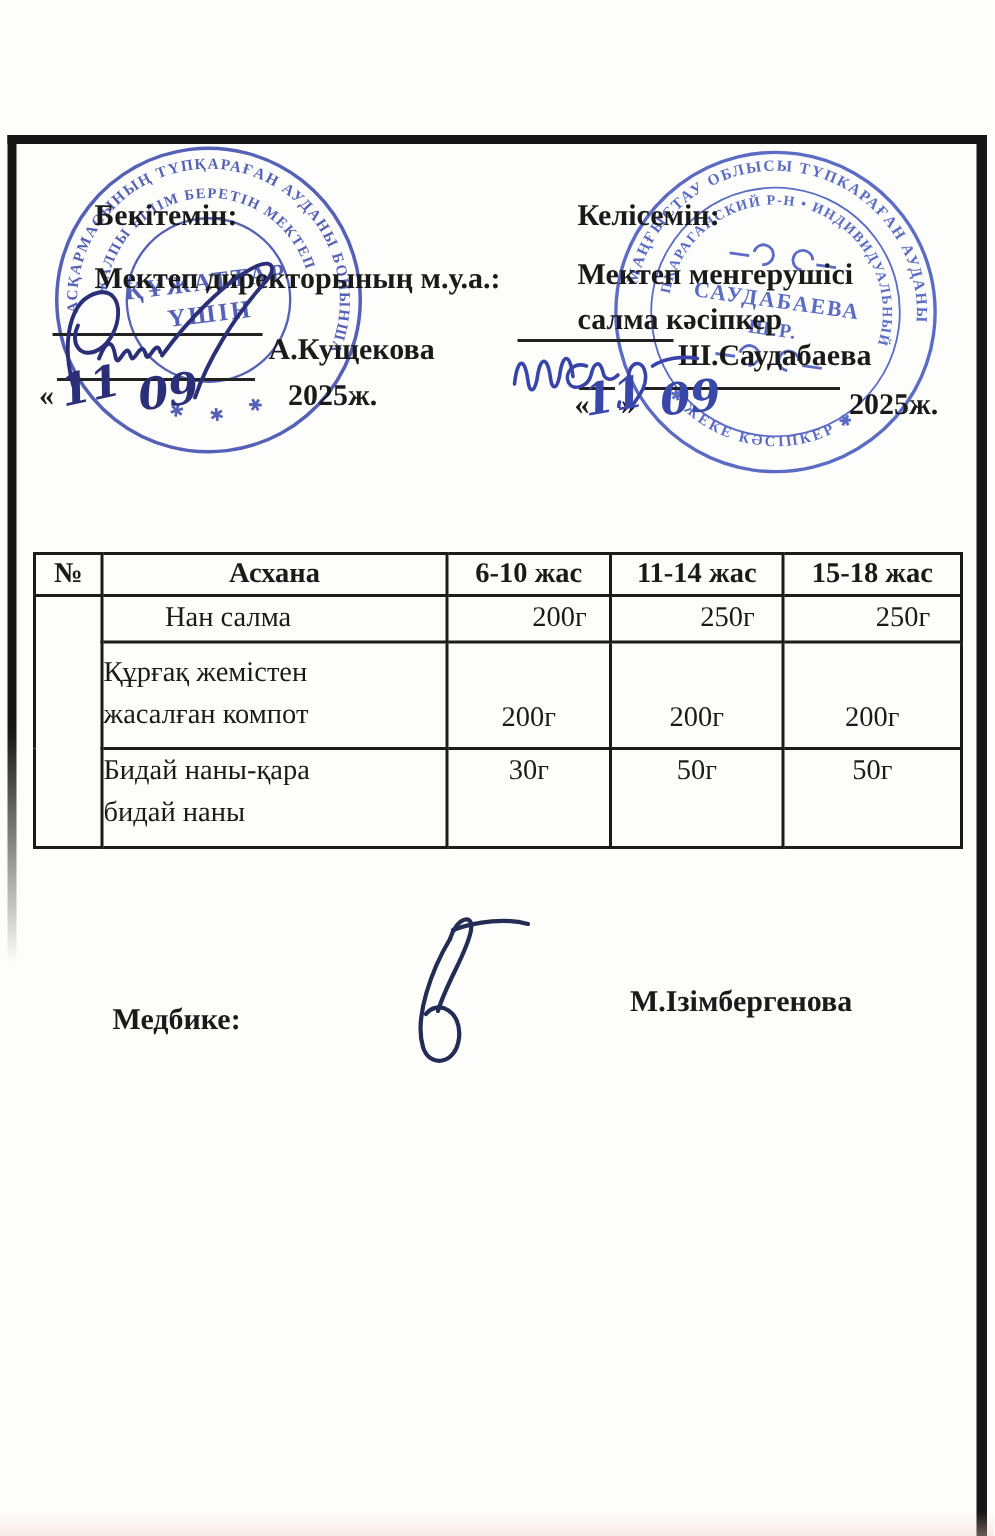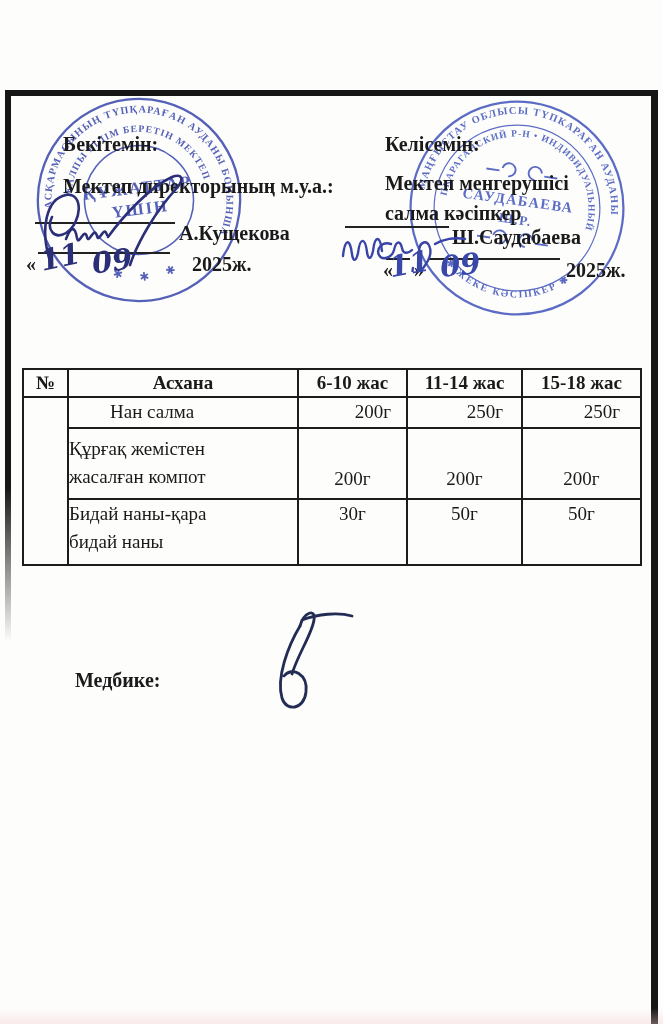--- a/index.html
+++ b/index.html
@@ -187,20 +187,21 @@
         <td class="dish">Бидай наны-қара
 бидай наны</td>
         <td class="qty">30г</td>
         <td class="qty">50г</td>
         <td class="qty">50г</td>
       </tr>
     </tbody>
   </table>
 
   <div class="footer-label" style="left:75px; top:657px;margin-top:12px;">Медбике:</div>
+  <div class="footer-label" style="left:420px; top:657px;">М.Ізімбергенова</div>
 
   <svg class="sig" style="left:248px; top:602px;" width="110" height="120" viewBox="0 0 110 120">
     <g fill="none" stroke="#232c54" stroke-width="2.8" stroke-linecap="round">
       <path d="M52,24 C40,44 28,76 34,96 C38,110 56,108 58,90 C60,72 44,64 36,74"></path>
       <path d="M52,24 C56,10 68,6 66,18 C64,32 50,52 44,72"></path>
       <path d="M54,18 C70,12 90,10 104,14"></path>
     </g>
   </svg>
 
 </div>

